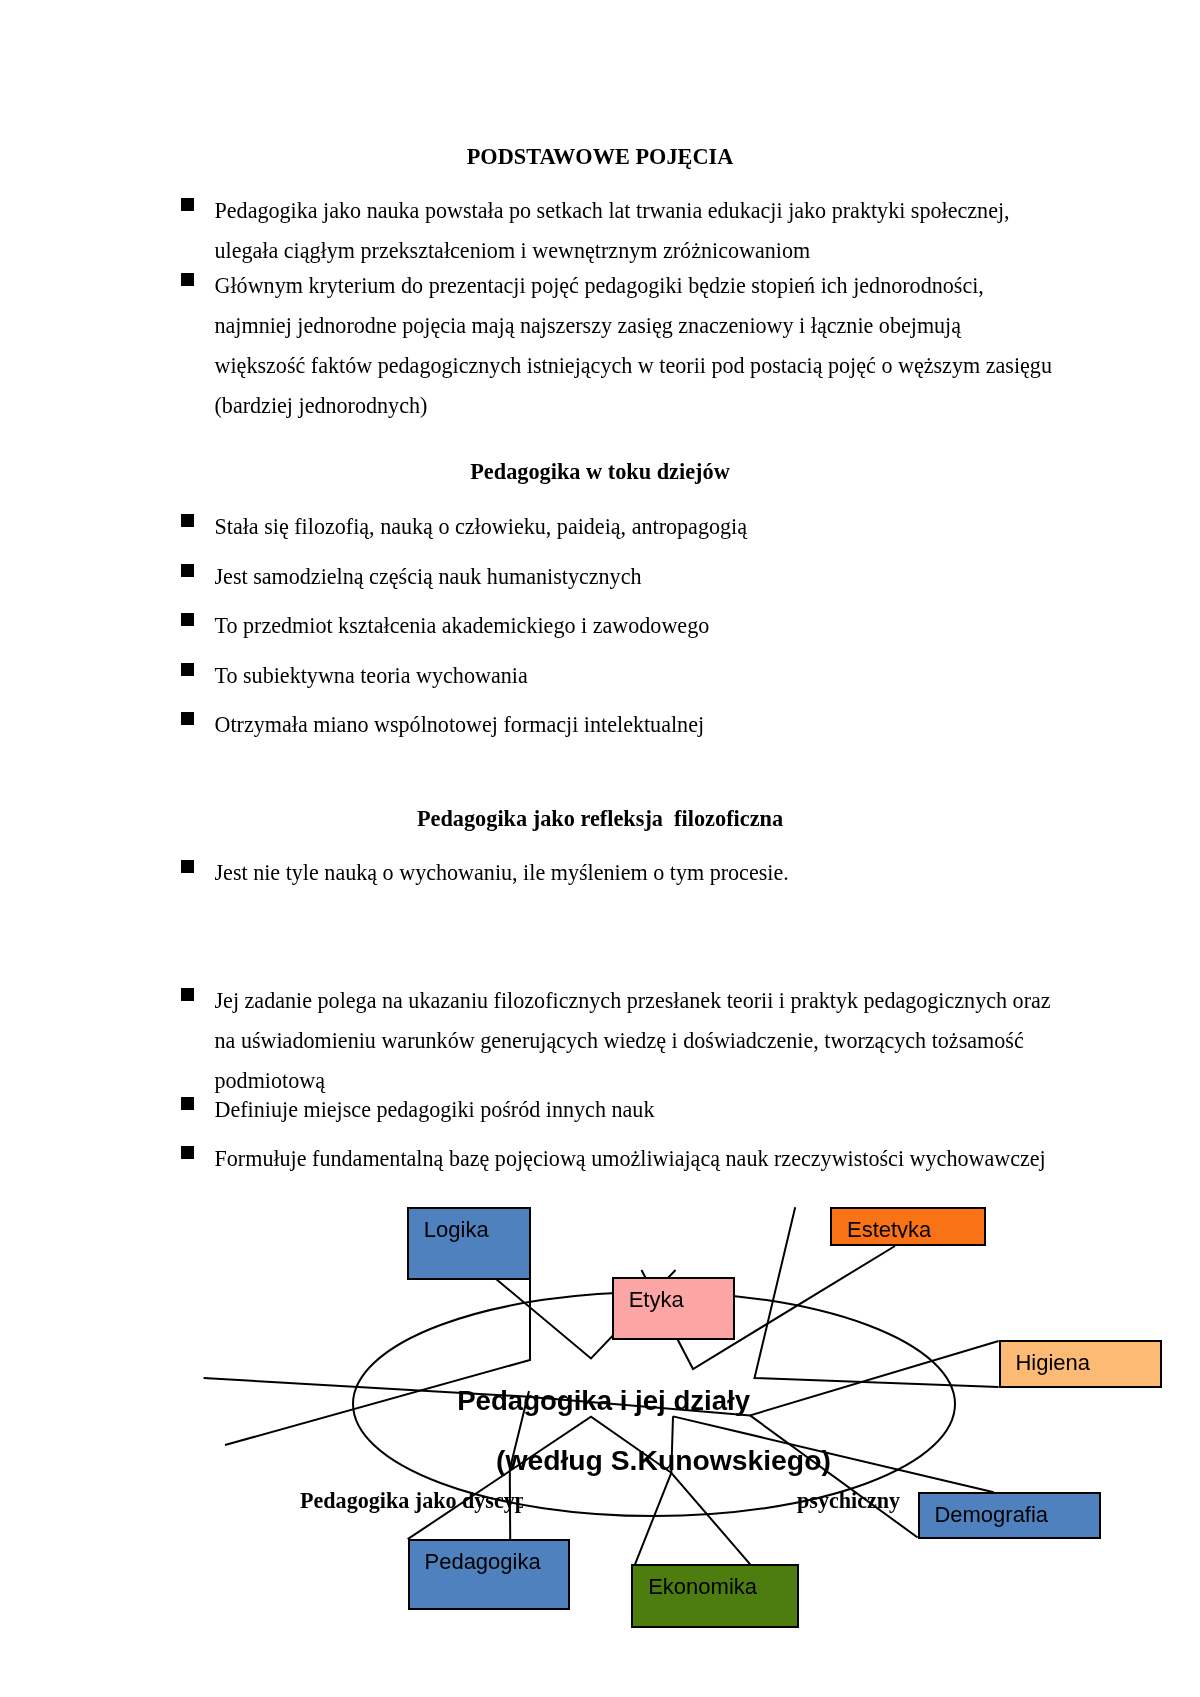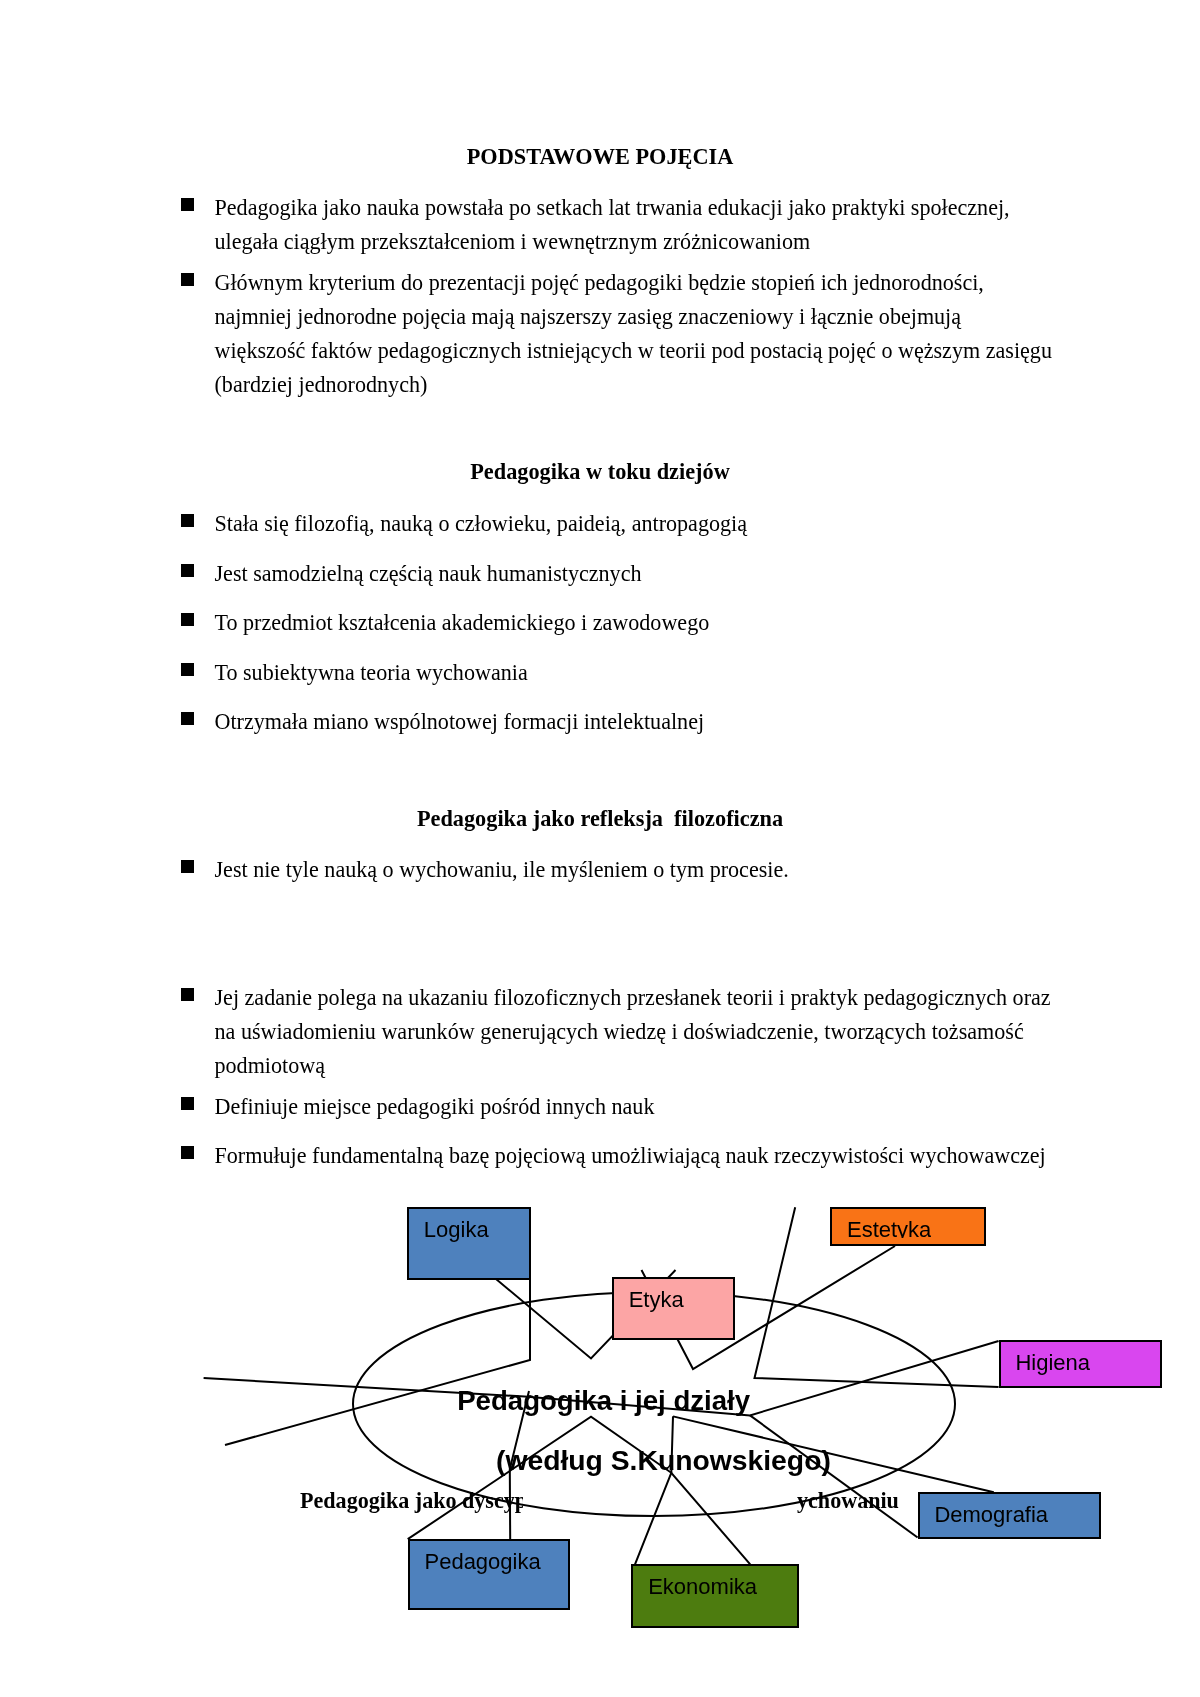--- a/index.html
+++ b/index.html
@@ -4,21 +4,21 @@
 <title>PODSTAWOWE POJĘCIA</title>
 <style>
   html,body{margin:0;padding:0;background:#fff;}
   body{width:1200px;height:1697px;font-family:"Liberation Serif",serif;color:#000;
         -webkit-font-smoothing:antialiased;}
   .page{position:relative;width:1200px;height:1697px;overflow:hidden;background:#fff;}
   .content{position:absolute;left:0;top:0;width:1200px;height:1200px;}
   .heading{position:absolute;left:160px;width:880px;text-align:center;font-weight:bold;
             font-size:22.3px;line-height:29.7px;white-space:pre-wrap;}
   .bullet{position:absolute;left:175px;width:879.5px;padding-left:39.5px;box-sizing:border-box;
-           font-size:22.1px;line-height:34px;}
+           font-size:22.1px;line-height:40px;}
   .marker{position:absolute;left:5.8px;top:7.0px;width:13.1px;height:13.1px;background:#000;}
   .diagram{position:absolute;left:0;top:0;width:1200px;height:1504px;}
   svg.lines{position:absolute;left:0;top:0;width:1200px;height:1697px;}
   .conn{fill:none;stroke:#000;stroke-width:2;}
   .dbox{position:absolute;background:#4E81BD;border:2px solid #000;box-sizing:border-box;overflow:hidden;}
   .dlabel{position:absolute;left:14.8px;top:5.6px;font-family:"Liberation Sans",sans-serif;
            font-size:22px;line-height:30px;color:#000;white-space:nowrap;}
   .dtitle{position:absolute;font-family:"Liberation Sans",sans-serif;font-weight:bold;
            font-size:27.6px;line-height:30px;white-space:nowrap;}
   .dcaption{position:absolute;font-family:"Liberation Serif",serif;font-weight:bold;
@@ -63,31 +63,31 @@
     </svg>
     <div class="dbox" style="left: 407px; top: 1207px; width: 123.7px; height: 73px; background: rgb(78, 129, 189); border-color: rgb(0, 0, 0);">
         <span class="dlabel">Logika</span>
       </div>
     <div class="dbox" style="left: 611.9px; top: 1277px; width: 122.9px; height: 63.3px; background: #fca5a5; border-color: rgb(0, 0, 0);">
         <span class="dlabel">Etyka</span>
       </div>
     <div class="dbox" style="left: 795.2px; top: 1207.3px; width: 155.5px; height: 38.7px; background: #f97316; border-color: rgb(0, 0, 0); margin-left: 35px;">
         <span class="dlabel" style="display:block;height:23.3px;overflow:hidden;">Estetyka</span>
       </div>
-    <div class="dbox" style="left: 998.6px; top: 1340.4px; width: 163.4px; height: 47.7px; background: #d946ef; border-color: rgb(0, 0, 0);">
+    <div class="dbox" style="left: 998.6px; top: 1340.4px; width: 163.4px; height: 47.7px; background: #fdba74; border-color: rgb(0, 0, 0);">
         <span class="dlabel">Higiena</span>
       </div>
     <div class="dbox" style="left: 917.6px; top: 1492px; width: 183px; height: 47.2px; background: rgb(78, 129, 189); border-color: rgb(0, 0, 0);">
         <span class="dlabel">Demografia</span>
       </div>
     <div class="dbox" style="left: 407.7px; top: 1539.2px; width: 162.6px; height: 71.2px; background: rgb(78, 129, 189); border-color: rgb(0, 0, 0);">
         <span class="dlabel">Pedagogika</span>
       </div>
     <div class="dbox" style="left: 631.4px; top: 1564.4px; width: 167.4px; height: 64.1px; background: #4d7c0f; border-color: rgb(0, 0, 0);">
         <span class="dlabel">Ekonomika</span>
       </div>
     <div class="dtitle" style="left:457.2px;top:1386.4px;">Pedagogika i jej działy</div>
     <div class="dtitle" style="left:496px;top:1445.0px;font-size:28.3px;">(według S.Kunowskiego)</div>
     <div class="dcaption dclip" style="left:300px;top:1486.7px;width:223px;">Pedagogika jako dyscyp</div>
-    <div class="dcaption" style="left:797px;top:1486.7px;">ychowaniu</div>
+    <div class="dcaption" style="left:797px;top:1486.7px;">psychiczny</div>
   </div>
 
 </div>
 
 </body></html>

